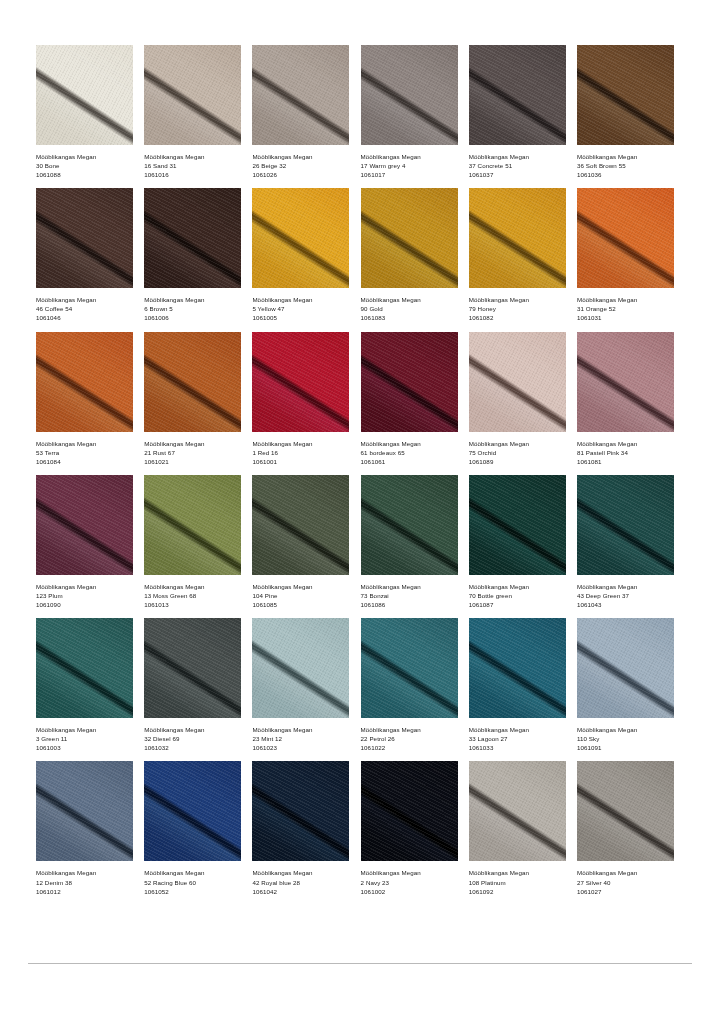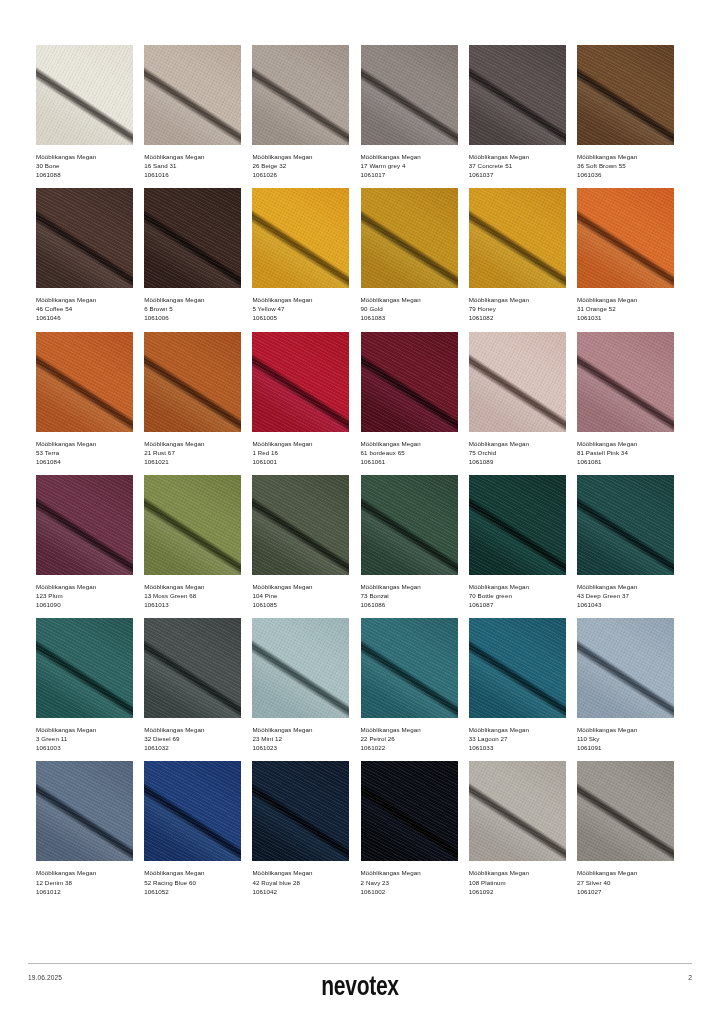--- a/index.html
+++ b/index.html
@@ -631,19 +631,14 @@
         <div class="meta">
           <div>Mööblikangas Megan</div>
           <div>27 Silver 40</div>
           <div>1061027</div>
         </div>
       </div>
     </div>
 
   <div id="footer-rule"></div>
 
-  <div id="footer">
-    <div id="footer-date">19.06.2025</div>
-    <div id="brand">nevotex</div>
-    <div id="footer-page">2</div>
-  </div>
 
 </div>
 
 </body></html>

